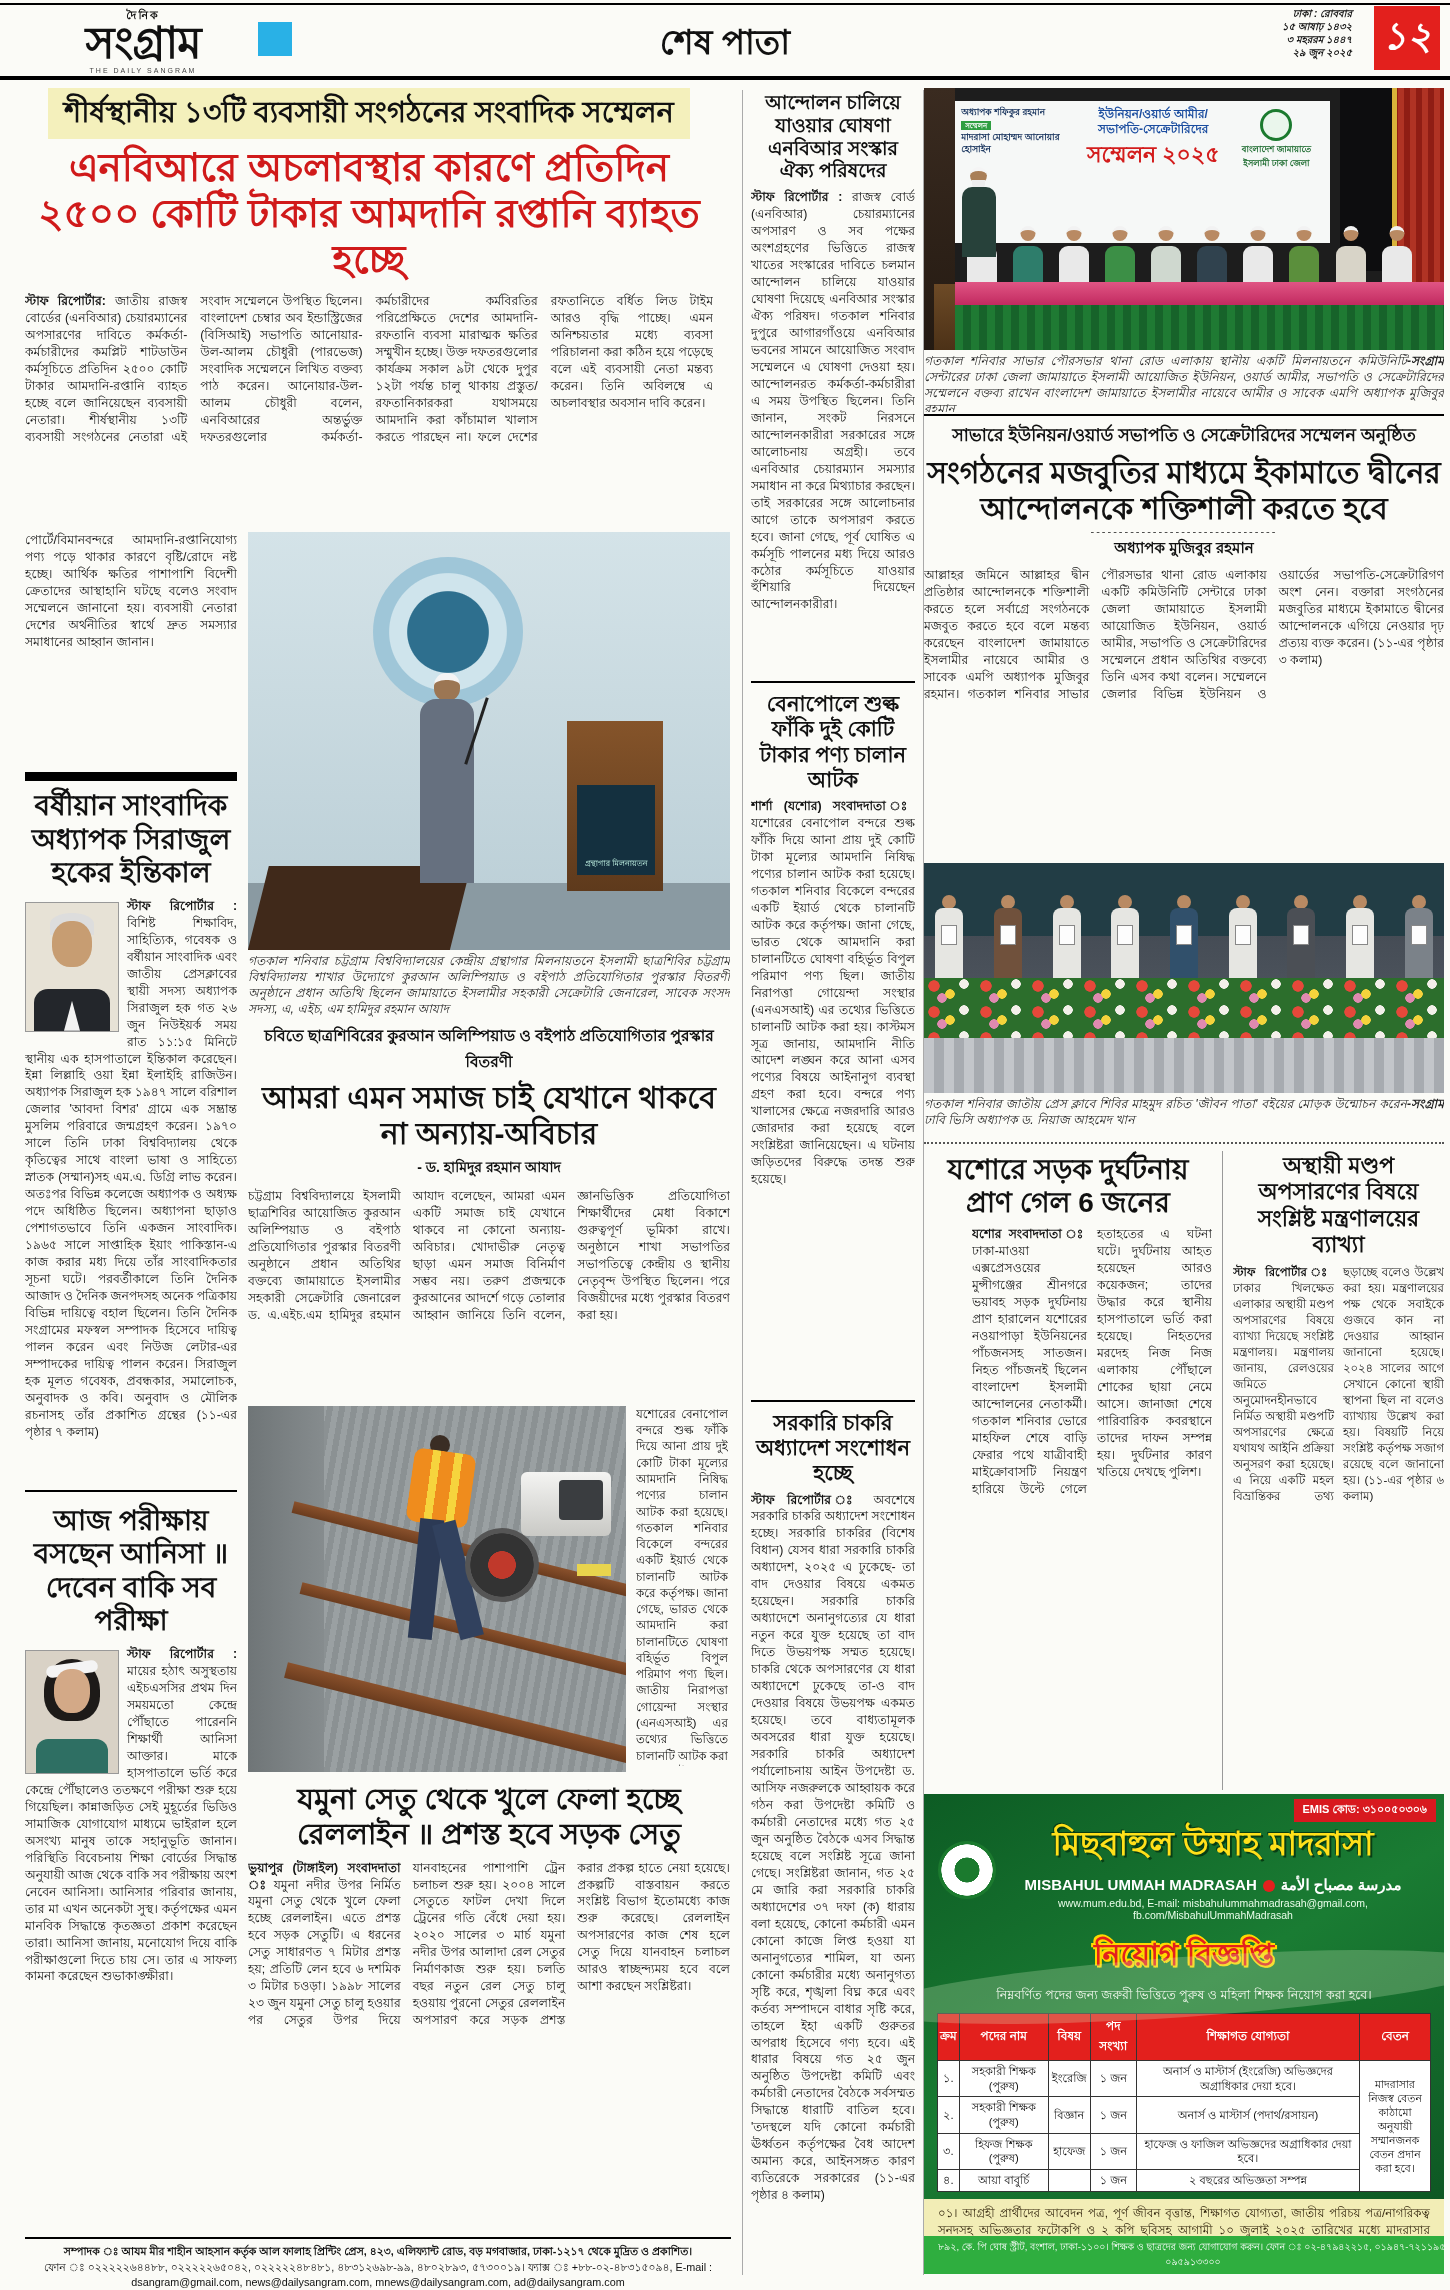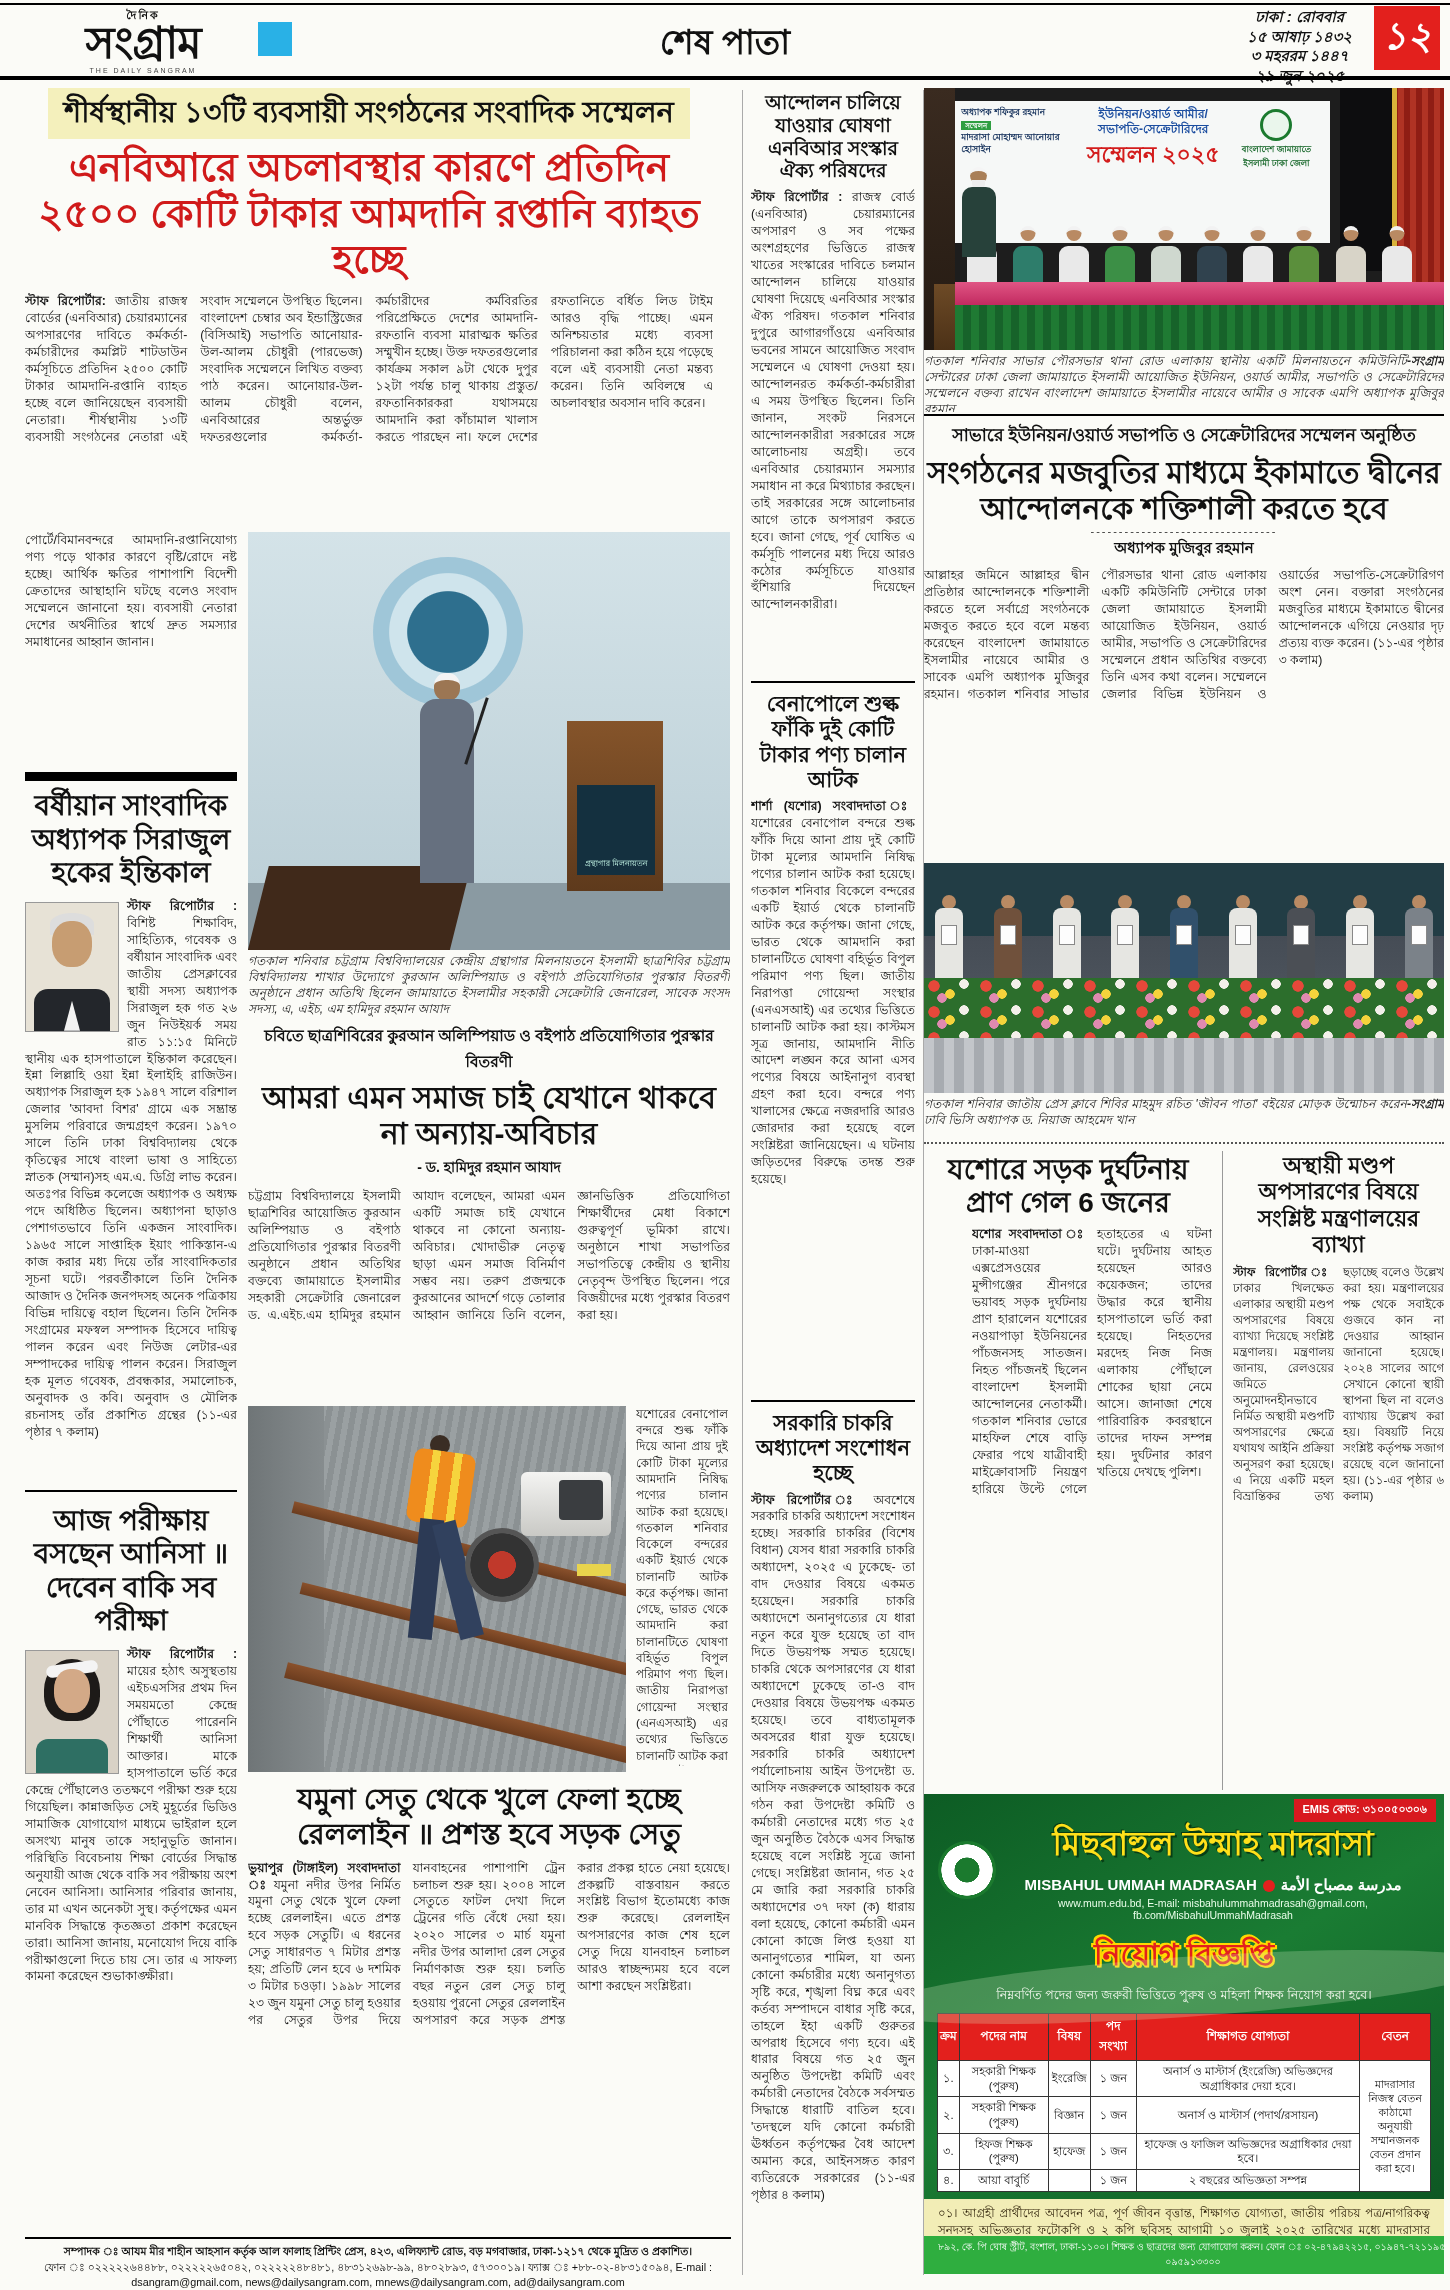--- a/index.html
+++ b/index.html
@@ -7,21 +7,21 @@
         font-family:"Liberation Sans",sans-serif;color:#111;overflow:hidden;}
   
   .rule-top{position:absolute;left:0;right:0;top:3px;height:2px;background:#000;}
   .rule-head{position:absolute;left:0;right:0;top:76px;height:4px;background:#000;}
   .masthead{position:absolute;left:38px;top:10px;width:210px;text-align:center;line-height:1;}
   .masthead .m-top{font-size:11px;font-weight:bold;letter-spacing:2px;}
   .masthead .m-main{font-size:44px;font-weight:900;letter-spacing:-1px;}
   .masthead .m-sub{font-size:7px;letter-spacing:2px;color:#444;margin-top:2px;}
   .cyanbox{position:absolute;left:258px;top:22px;width:34px;height:34px;background:#29b1e6;}
   .section-title{position:absolute;left:0;right:0;top:16px;text-align:center;font-size:34px;font-weight:bold;}
-  .dateblock{position:absolute;right:98px;top:7px;text-align:center;font-size:15px;font-weight:bold;font-style:italic;line-height:1.3;}
+  .dateblock{position:absolute;right:98px;top:7px;text-align:right;font-size:10px;font-weight:bold;font-style:italic;line-height:1.3;}
   .pagebox{position:absolute;right:10px;top:6px;width:66px;height:64px;background:#e3201d;color:#fff;
            display:flex;align-items:center;justify-content:center;font-size:38px;font-weight:900;font-style:italic;}
   
   .kicker{display:block;text-align:center;}
   .kicker .hl{display:inline-block;background:#f4f0bc;padding:1px 16px;font-size:29px;font-weight:bold;}
   .headline-red{color:#d01a1a;font-size:39px;line-height:1.18;font-weight:900;text-align:center;margin-top:6px;}
   .h-black{font-weight:900;text-align:center;line-height:1.2;}
   .body-txt{font-size:12.3px;line-height:1.38;text-align:justify;overflow:hidden;}
   .dl{font-weight:bold;}
   .caption{font-size:12.3px;font-style:italic;line-height:1.3;text-align:justify;color:#222;}

